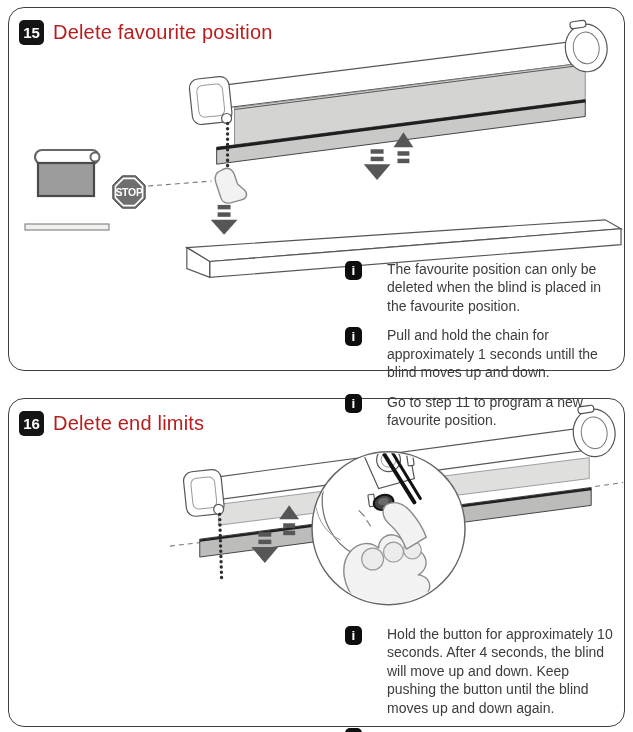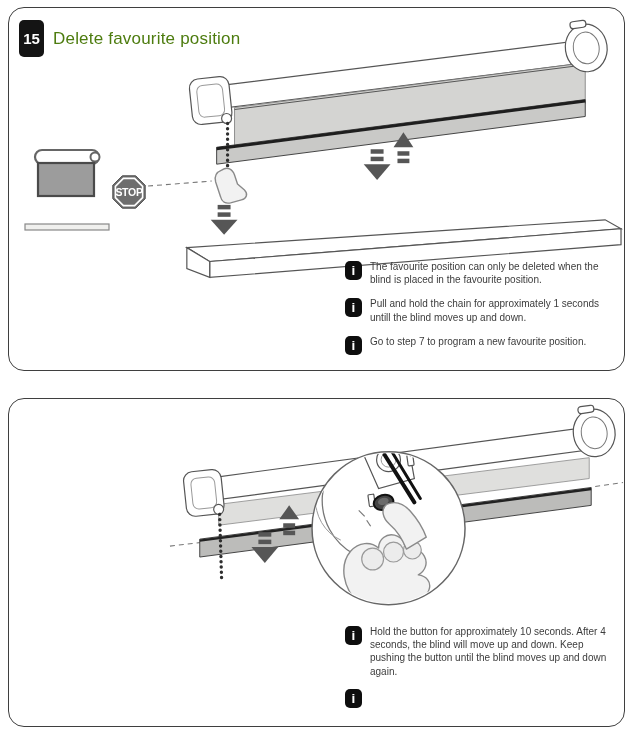--- a/index.html
+++ b/index.html
@@ -13,40 +13,40 @@
     border:1.6px solid #3f3f3f; border-radius:16px; background:#fff;
   }
   #panel-15 { top:7px;  height:364px; }
   #panel-16 { top:398px; height:329px; }
 
   .panel-header {
     position:absolute; left:10px; top:12px; z-index:3;
     display:flex; align-items:center; gap:9px;
   }
   .step-badge {
-    width:25px; height:37px; background:#141414; color:#fff;
+    width:25px; height:25px; background:#141414; color:#fff;
     border-radius:5px; display:flex; align-items:center; justify-content:center;
     font-size:15px; font-weight:bold;
   }
-  .step-title { font-size:17px; color:#4d7c0f; font-weight:400; letter-spacing:.2px; }
+  .step-title { font-size:20px; color:#b91c1c; font-weight:400; letter-spacing:.2px; }
 
   .illu { position:absolute; left:0; top:0; width:100%; height:100%; z-index:1; }
   .mini { position:absolute; left:14px; top:132px; z-index:2; }
 
   .notes { position:absolute; display:flex; flex-direction:column; z-index:3; }
   #panel-15 .notes { left:336px; top:252px; width:272px; gap:11px; }
   #panel-16 .notes { left:336px; top:226px; width:276px; gap:10px; }
   .note { display:flex; gap:8px; align-items:flex-start; }
   .info-icon {
     flex:0 0 17px; width:17px; height:19px; margin-top:1px;
     background:#0e0e0e; border-radius:5px; color:#fff;
     font-weight:bold; font-size:13.5px; line-height:1;
     display:flex; align-items:center; justify-content:center;
   }
-  .note-text { font-size:10px; line-height:1.32; color:#3c3c3c; }
+  .note-text { font-size:14px; line-height:1.32; color:#3c3c3c;margin-left:17px; }
 
   
   .ln   { fill:#ffffff; stroke:#555; stroke-width:1.2; }
   .dash { stroke:#777; stroke-width:1.1; stroke-dasharray:5 4; fill:none; }
   .chain{ stroke:#2e2e2e; stroke-width:3.4; stroke-dasharray:0.1 5.2; stroke-linecap:round; fill:none; }
   .arrow{ fill:#565656; }
   .hand { fill:#f2f2f2; stroke:#8a8a8a; stroke-width:1.4; stroke-linejoin:round; }
 </style>
 </head>
 <body>
@@ -126,26 +126,30 @@
     <div class="note">
       <span class="info-icon">i</span>
       <span class="note-text">The favourite position can only be deleted when the blind is placed in the favourite position.</span>
     </div>
     <div class="note">
       <span class="info-icon">i</span>
       <span class="note-text">Pull and hold the chain for approximately 1 seconds untill the blind moves up and down.</span>
     </div>
     <div class="note">
       <span class="info-icon">i</span>
-      <span class="note-text">Go to step 7 to program a new favourite position.</span>
+      <span class="note-text">Go to step 11 to program a new favourite position.</span>
     </div>
   </div>
 </section>
 
 <section class="panel" id="panel-16">
+  <header class="panel-header">
+    <span class="step-badge">16</span>
+    <span class="step-title">Delete end limits</span>
+  </header>
 
   <svg class="illu" viewBox="0 0 619 329">
     <line x1="162" y1="148" x2="196" y2="144" class="dash"></line>
     <line x1="590" y1="88" x2="618" y2="84" class="dash"></line>
 
     <g>
       <polygon points="205,79 592,27 592,50 205,102" class="ln"></polygon>
       <polygon points="211,106 584,59 584,80 211,127" fill="#dfdfdd" stroke="#888" stroke-width="0.8"></polygon>
       <polygon points="192,141 586,89 586,107 192,159" fill="#bcbcba" stroke="#444" stroke-width="1"></polygon>
       <line x1="192" y1="142.5" x2="586" y2="90.5" stroke="#222" stroke-width="2.5"></line>

